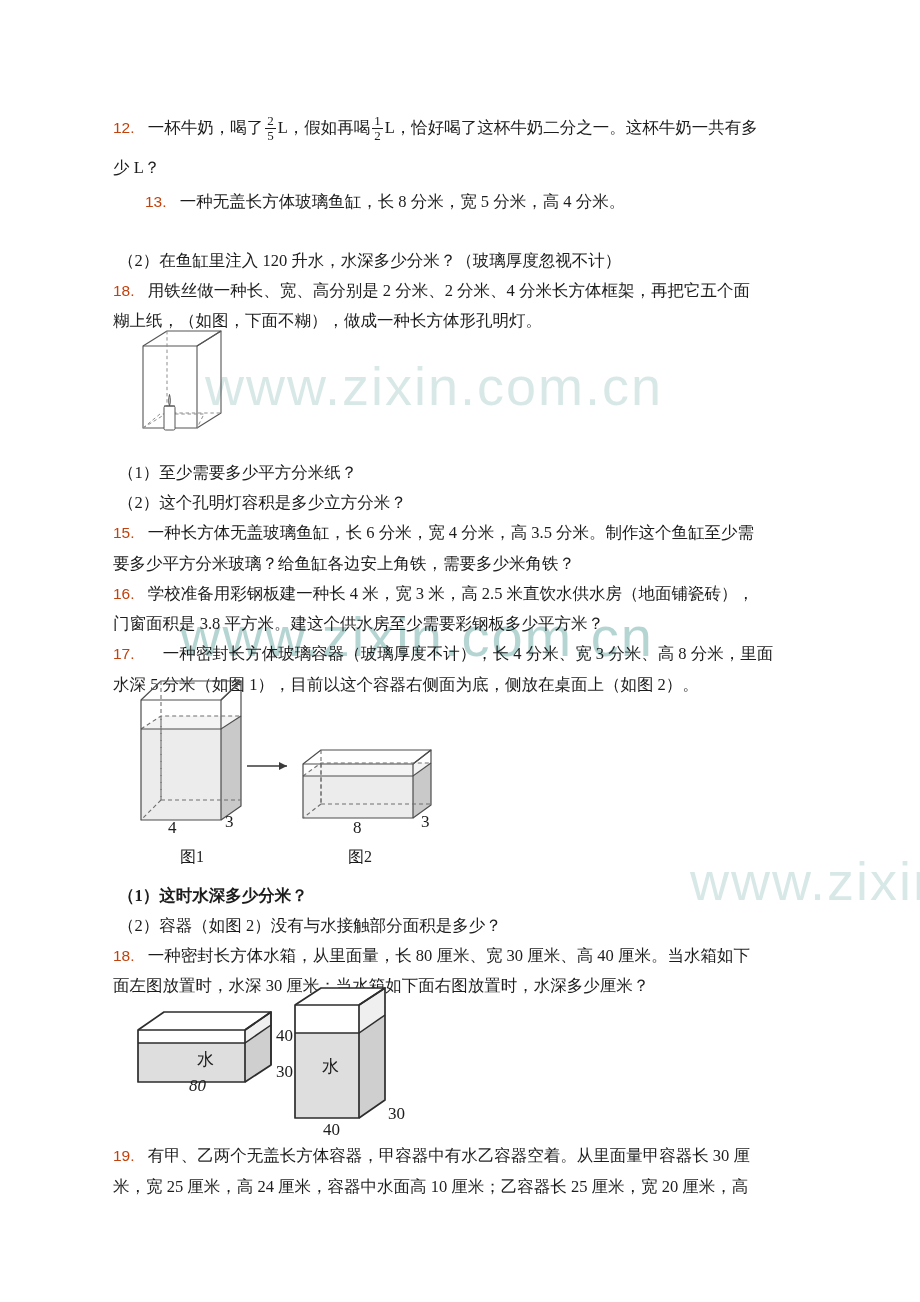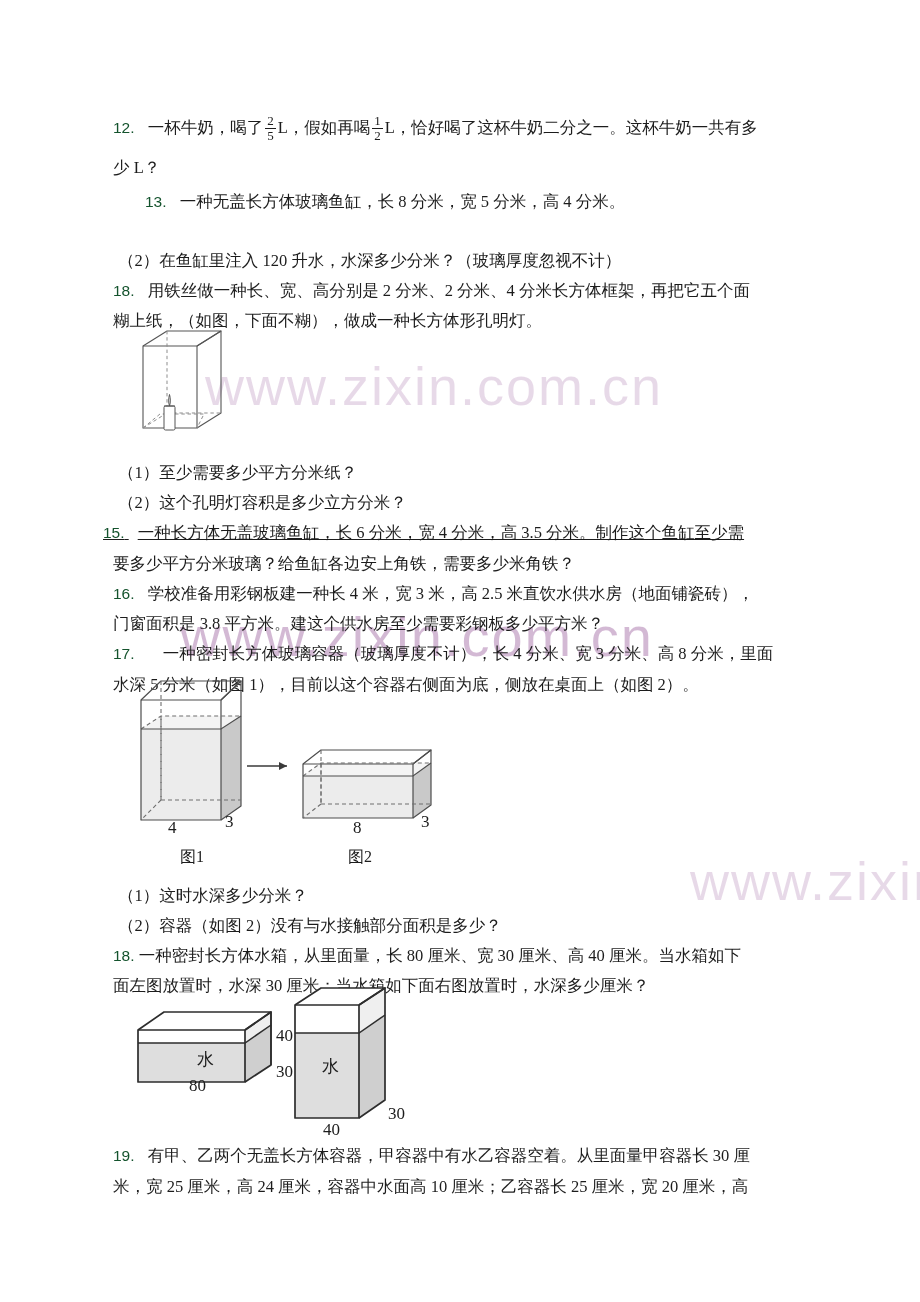--- a/index.html
+++ b/index.html
@@ -17,41 +17,41 @@
   }
   .page {
     position: absolute;
     left: 0; top: 0;
     width: 920px;
     height: 1302px;
   }
   .wm {
     position: absolute;
     font-family: "Liberation Sans", sans-serif;
-    color: #701a75;
+    color: #0f766e;
     opacity: 0.30;
     white-space: nowrap;
     letter-spacing: 2px;
     font-weight: 400;
     pointer-events: none;
     user-select: none;
   }
   .wm-a { left: 205px; top: 355px; font-size: 54px; opacity: 0.16; }
   .wm-b { left: 180px; top: 604px; font-size: 56px; opacity: 0.30; }
   .wm-c { left: 690px; top: 850px; font-size: 54px; opacity: 0.16; }
 
   .q {
     position: absolute;
     font-size: 16.5px;
     line-height: 31px;
     color: #1c1c1c;
     white-space: nowrap;
   }
   .qnum {
-    color: #14532d;
+    color: #c2410c;
     font-family: "Liberation Sans", sans-serif;
     font-size: 15.5px;
   }
   .frac {
     display: inline-block;
     vertical-align: middle;
     text-align: center;
     font-size: 13px;
     line-height: 1.02;
     margin: 0 2px;
@@ -133,21 +133,21 @@
         <rect x="44" y="78" width="11" height="24" rx="1.5" fill="#ffffff" stroke="#555555" stroke-width="1"></rect>
         <path d="M49.5,78 C48.2,74 48.6,70 49.5,66.5 C50.4,70 50.8,74 49.5,78 Z" fill="#ffffff" stroke="#555555" stroke-width="1"></path>
         <path d="M44,78 L55,78" stroke="#555555" stroke-width="1"></path>
       </g>
     </svg>
   </div>
 
   <div class="q" style="left:118px; top:457px;">（1）至少需要多少平方分米纸？</div>
   <div class="q" style="left:118px; top:487px;">（2）这个孔明灯容积是多少立方分米？</div>
 
-  <div class="q" style="left:103px; top:517px;text-decoration:underline;">
+  <div class="q" style="left:113px; top:517px;">
     <span class="qnum">15.</span>
     <span style="margin-left:9px">一种长方体无盖玻璃鱼缸，长 6 分米，宽 4 分米，高 3.5 分米。制作这个鱼缸至少需</span>
   </div>
   <div class="q" style="left:113px; top:548px;">要多少平方分米玻璃？给鱼缸各边安上角铁，需要多少米角铁？</div>
 
   <div class="q" style="left:113px; top:578px;">
     <span class="qnum">16.</span>
     <span style="margin-left:9px">学校准备用彩钢板建一种长 4 米，宽 3 米，高 2.5 米直饮水供水房（地面铺瓷砖），</span>
   </div>
   <div class="q" style="left:113px; top:608px;">门窗面积是 3.8 平方米。建这个供水房至少需要彩钢板多少平方米？</div>
@@ -221,26 +221,26 @@
   </div>
 
   <div class="dimlabel" style="left:168px; top:818px;">4</div>
   <div class="dimlabel" style="left:225px; top:812px;">3</div>
   <div class="dimlabel" style="left:353px; top:818px;">8</div>
   <div class="dimlabel" style="left:421px; top:812px;">3</div>
 
   <div class="figlabel" style="left:180px; top:847px;">图1</div>
   <div class="figlabel" style="left:348px; top:847px;">图2</div>
 
-  <div class="q" style="left:118px; top:880px;">（1）这时水深多少分米？</div>
+  <div class="q" style="left:118px; top:880px;font-weight:bold;">（1）这时水深多少分米？</div>
   <div class="q" style="left:118px; top:910px;">（2）容器（如图 2）没有与水接触部分面积是多少？</div>
 
   <div class="q" style="left:113px; top:940px;">
     <span class="qnum">18.</span>
-    <span style="">一种密封长方体水箱，从里面量，长 80 厘米、宽 30 厘米、高 40 厘米。当水箱如下</span>
+    <span style="margin-left:9px">一种密封长方体水箱，从里面量，长 80 厘米、宽 30 厘米、高 40 厘米。当水箱如下</span>
   </div>
   <div class="q" style="left:113px; top:970px;">面左图放置时，水深 30 厘米；当水箱如下面右图放置时，水深多少厘米？</div>
 
   <div class="fig" style="left:133px; top:985px;">
     <svg width="300" height="145" viewBox="0 0 300 145">
 
       <polygon points="5,58 112,58 112,97 5,97" fill="#dedede"></polygon>
       <polygon points="112,58 138,40 138,80 112,97" fill="#cfcfcf"></polygon>
 
       <polygon points="5,45 112,45 112,58 5,58" fill="#ffffff"></polygon>
@@ -271,21 +271,21 @@
         <path d="M162,20 L188,3 L252,3 L226,20"></path>
         <path d="M226,20 L252,3 L252,115 L226,133"></path>
       </g>
       <g fill="none" stroke="#2d2d2d" stroke-width="1.5">
         <path d="M162,48 L226,48 L252,30"></path>
       </g>
     </svg>
   </div>
 
   <div class="wlabel" style="left:197px; top:1048px;">水</div>
-  <div class="dimlabel" style="left:189px; top:1076px;">80</div>
+  <div class="dimlabel" style="left:189px; top:1076px;font-style:italic;">80</div>
   <div class="dimlabel" style="left:276px; top:1062px;">30</div>
   <div class="dimlabel" style="left:276px; top:1026px;">40</div>
 
   <div class="wlabel" style="left:322px; top:1055px;">水</div>
   <div class="dimlabel" style="left:323px; top:1120px;">40</div>
   <div class="dimlabel" style="left:388px; top:1104px;">30</div>
 
   <div class="q" style="left:113px; top:1140px;">
     <span class="qnum">19.</span>
     <span style="margin-left:9px">有甲、乙两个无盖长方体容器，甲容器中有水乙容器空着。从里面量甲容器长 30 厘</span>

